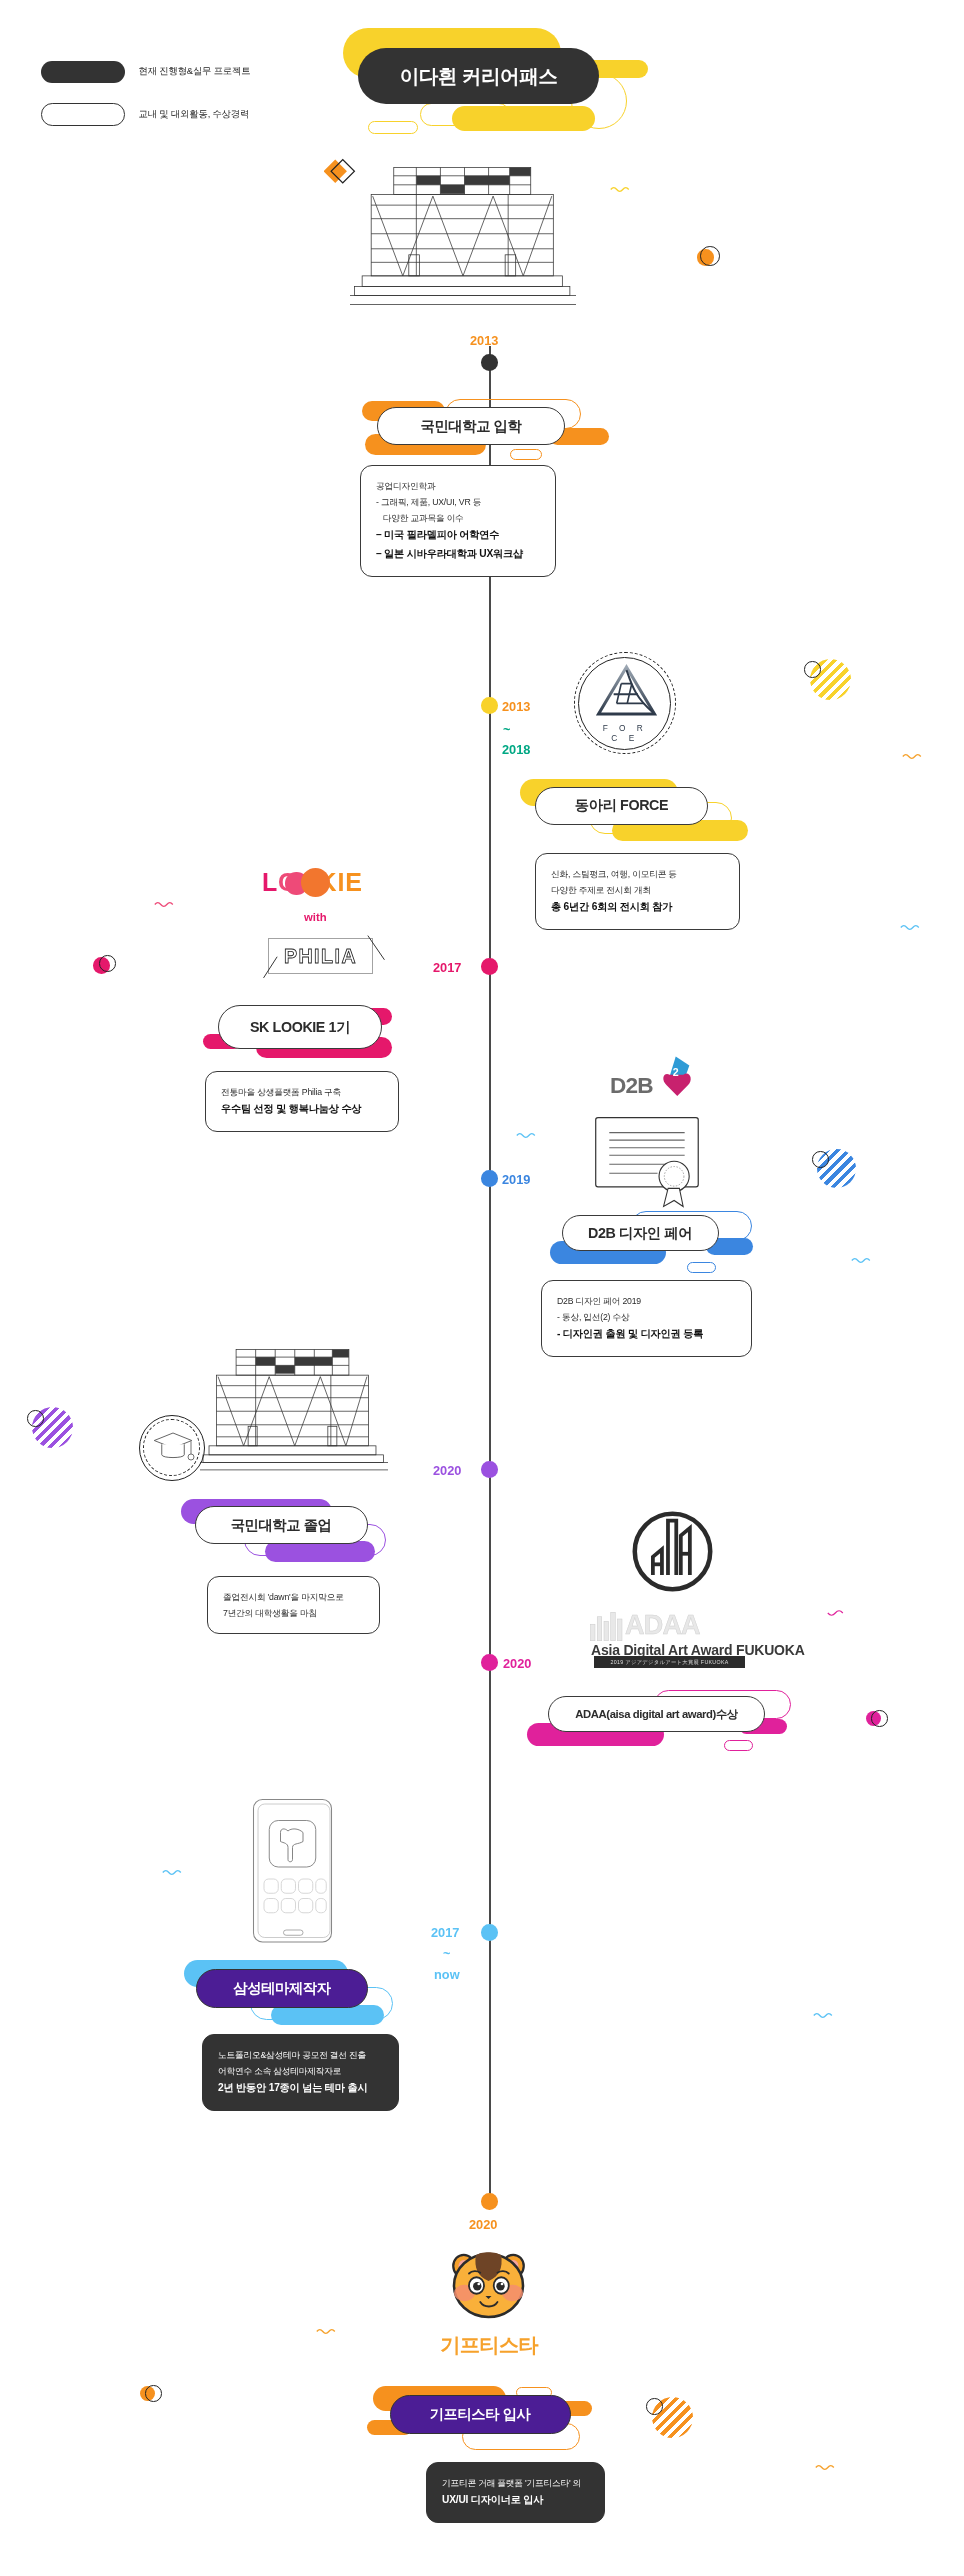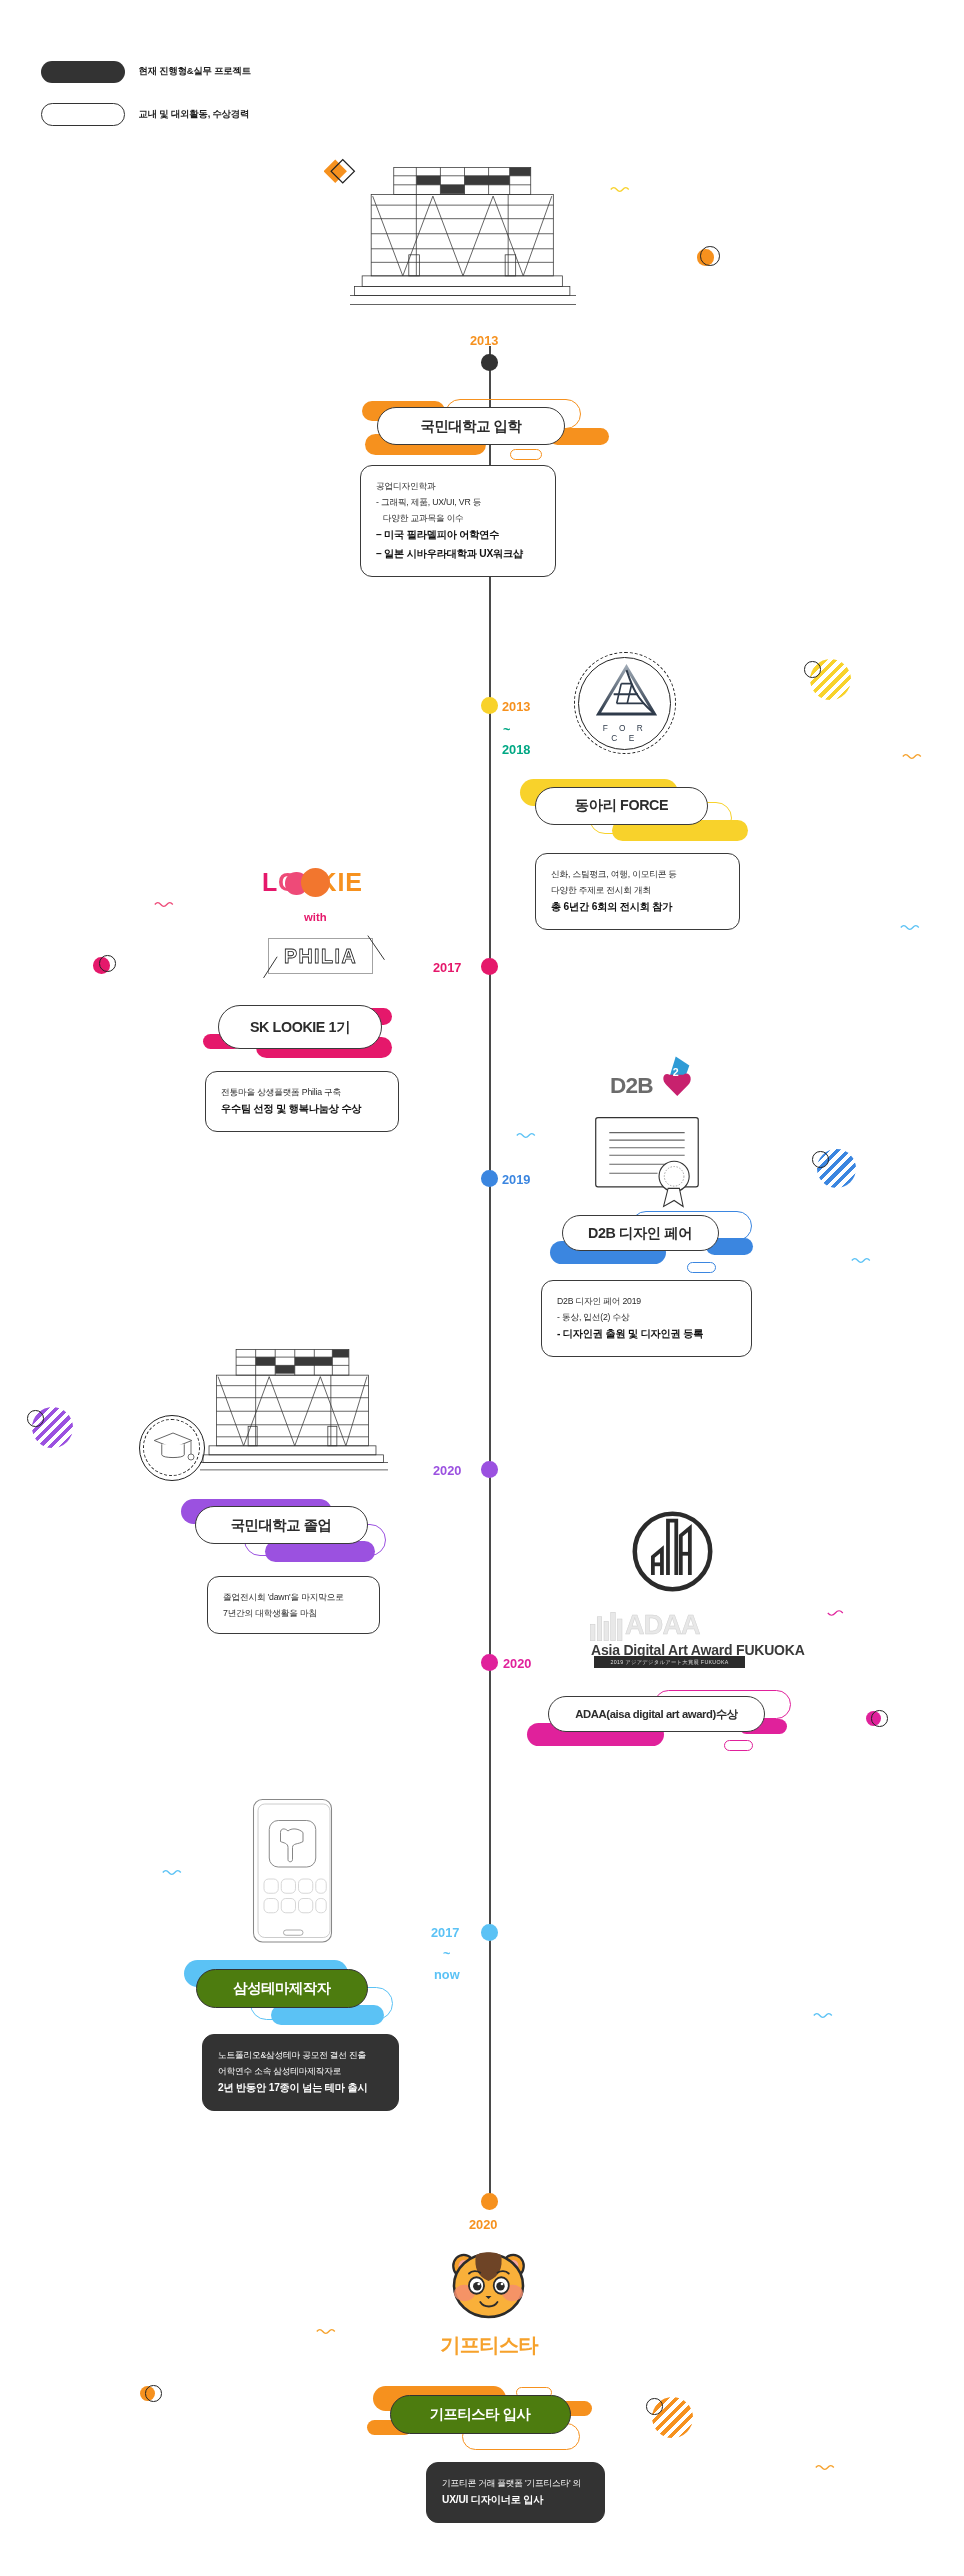--- a/index.html
+++ b/index.html
@@ -12,42 +12,42 @@
   }
   .stage { position:absolute; inset:0; }
   .abs { position:absolute; }
 
   
   #legend { left:41px; top:59px; width:256px; }
   .legend-row { display:flex; align-items:center; height:25.6px; margin-bottom:17.3px; }
   .legend-pill { width:84px; height:22.6px; border-radius:11.3px; flex:0 0 auto; }
   .legend-pill.dark { background:#333333; }
   .legend-pill.light { background:#ffffff; border:1.2px solid #333333; }
-  .legend-label { margin-left:13.6px; font-size:9.4px; font-weight:bold; color:#1f1f1f; letter-spacing:-0.2px; white-space:nowrap; }
+  .legend-label { margin-left:13.6px; font-size:9.4px; font-weight:normal; color:#1f1f1f; letter-spacing:-0.2px; white-space:nowrap; }
 
   
   #title-wrap { left:324px; top:19px; width:316px; height:105px; }
   .t-yellow-back { position:absolute; left:19px; top:9px; width:218px; height:50px; background:#F8D22B; border-radius:25px; }
   .t-yellow-tabR { position:absolute; left:249px; top:41px; width:75px; height:18px; background:#F8D22B; border-radius:9px; }
   .t-yellow-bot { position:absolute; left:128px; top:87px; width:143px; height:25px; background:#F8D22B; border-radius:12.8px; }
   .t-outline-circ { position:absolute; left:247px; top:54px; width:56px; height:56px; border:1.5px solid #F8D22B; border-radius:50%; }
   .t-outline-sm { position:absolute; left:44px; top:102px; width:50px; height:12.8px; border:1.7px solid #F8D22B; border-radius:6.8px; }
   .t-outline-mid { position:absolute; left:96px; top:84px; width:90px; height:22.6px; border:1.5px solid #F8D22B; border-radius:11.3px; }
   .t-dark { position:absolute; left:34px; top:29px; width:241px; height:56px; background:#333333; border-radius:29px; display:flex; align-items:center; justify-content:center; }
   .t-dark span { color:#ffffff; font-size:19.6px; font-weight:bold; letter-spacing:-0.5px; }
 
   
   #spine { left:489px; top:346px; width:1.5px; height:1857px; background:#4a4a4a; }
   .node { position:absolute; border-radius:50%; z-index:5; }
   .yeartag { position:absolute; font-size:12.8px; font-weight:bold; letter-spacing:0px; white-space:nowrap; z-index:5; }
 
   
   .title-pill { position:absolute; z-index:4; }
   .tp-main { position:absolute; border-radius:752px; display:flex; align-items:center; justify-content:center; background:#ffffff; border:1.1px solid #3a3a3a; }
-  .tp-main.dark { background:#4d7c0f; border-color:#333333; }
+  .tp-main.dark { background:#4c1d95; border-color:#333333; }
   .tp-main span { font-size:14.3px; font-weight:bold; letter-spacing:-0.4px; }
   .tp-main.dark span { color:#ffffff; }
   .deco { position:absolute; border-radius:752px; }
   .deco.hollow { background:transparent; }
 
   .body-card { position:absolute; background:#ffffff; border:1.1px solid #3a3a3a; border-radius:12px; padding:12px 15px; z-index:4; }
   .body-card.dark { background:#333333; border-color:#333333; }
   .body-card p { font-size:8.7px; line-height:1.85; color:#2b2b2b; letter-spacing:-0.2px; white-space:nowrap; }
   .body-card.dark p { color:#ffffff; }
   .body-card p.strong { font-size:10.2px; font-weight:bold; color:#111; }
@@ -82,20 +82,31 @@
     <div class="legend-row">
       <div class="legend-pill dark"></div>
       <div class="legend-label">현재 진행형&amp;실무 프로젝트</div>
     </div>
     <div class="legend-row">
       <div class="legend-pill light"></div>
       <div class="legend-label">교내 및 대외활동, 수상경력</div>
     </div>
   </div>
 
+  <div class="abs" id="title-wrap">
+    <div class="t-yellow-back"></div>
+    <div class="t-yellow-tabR"></div>
+    <div class="t-outline-circ"></div>
+    <div class="t-outline-mid"></div>
+    <div class="t-yellow-bot"></div>
+    <div class="t-outline-sm"></div>
+    <div class="t-dark">
+      <span>이다흰 커리어패스</span>
+    </div>
+  </div>
 
   <div class="abs" id="spine"></div>
 
   <svg class="illus" style="left:350px; top:166px;" width="226" height="143" viewBox="0 0 300 190">
     <g fill="none" stroke="#333" stroke-width="1">
       <rect x="58" y="2" width="182" height="36"></rect>
       <line x1="58" y1="13" x2="240" y2="13"></line>
         <line x1="58" y1="25" x2="240" y2="25"></line>
       <line x1="88" y1="2" x2="88" y2="38"></line>
         <line x1="120" y1="2" x2="120" y2="38"></line>

